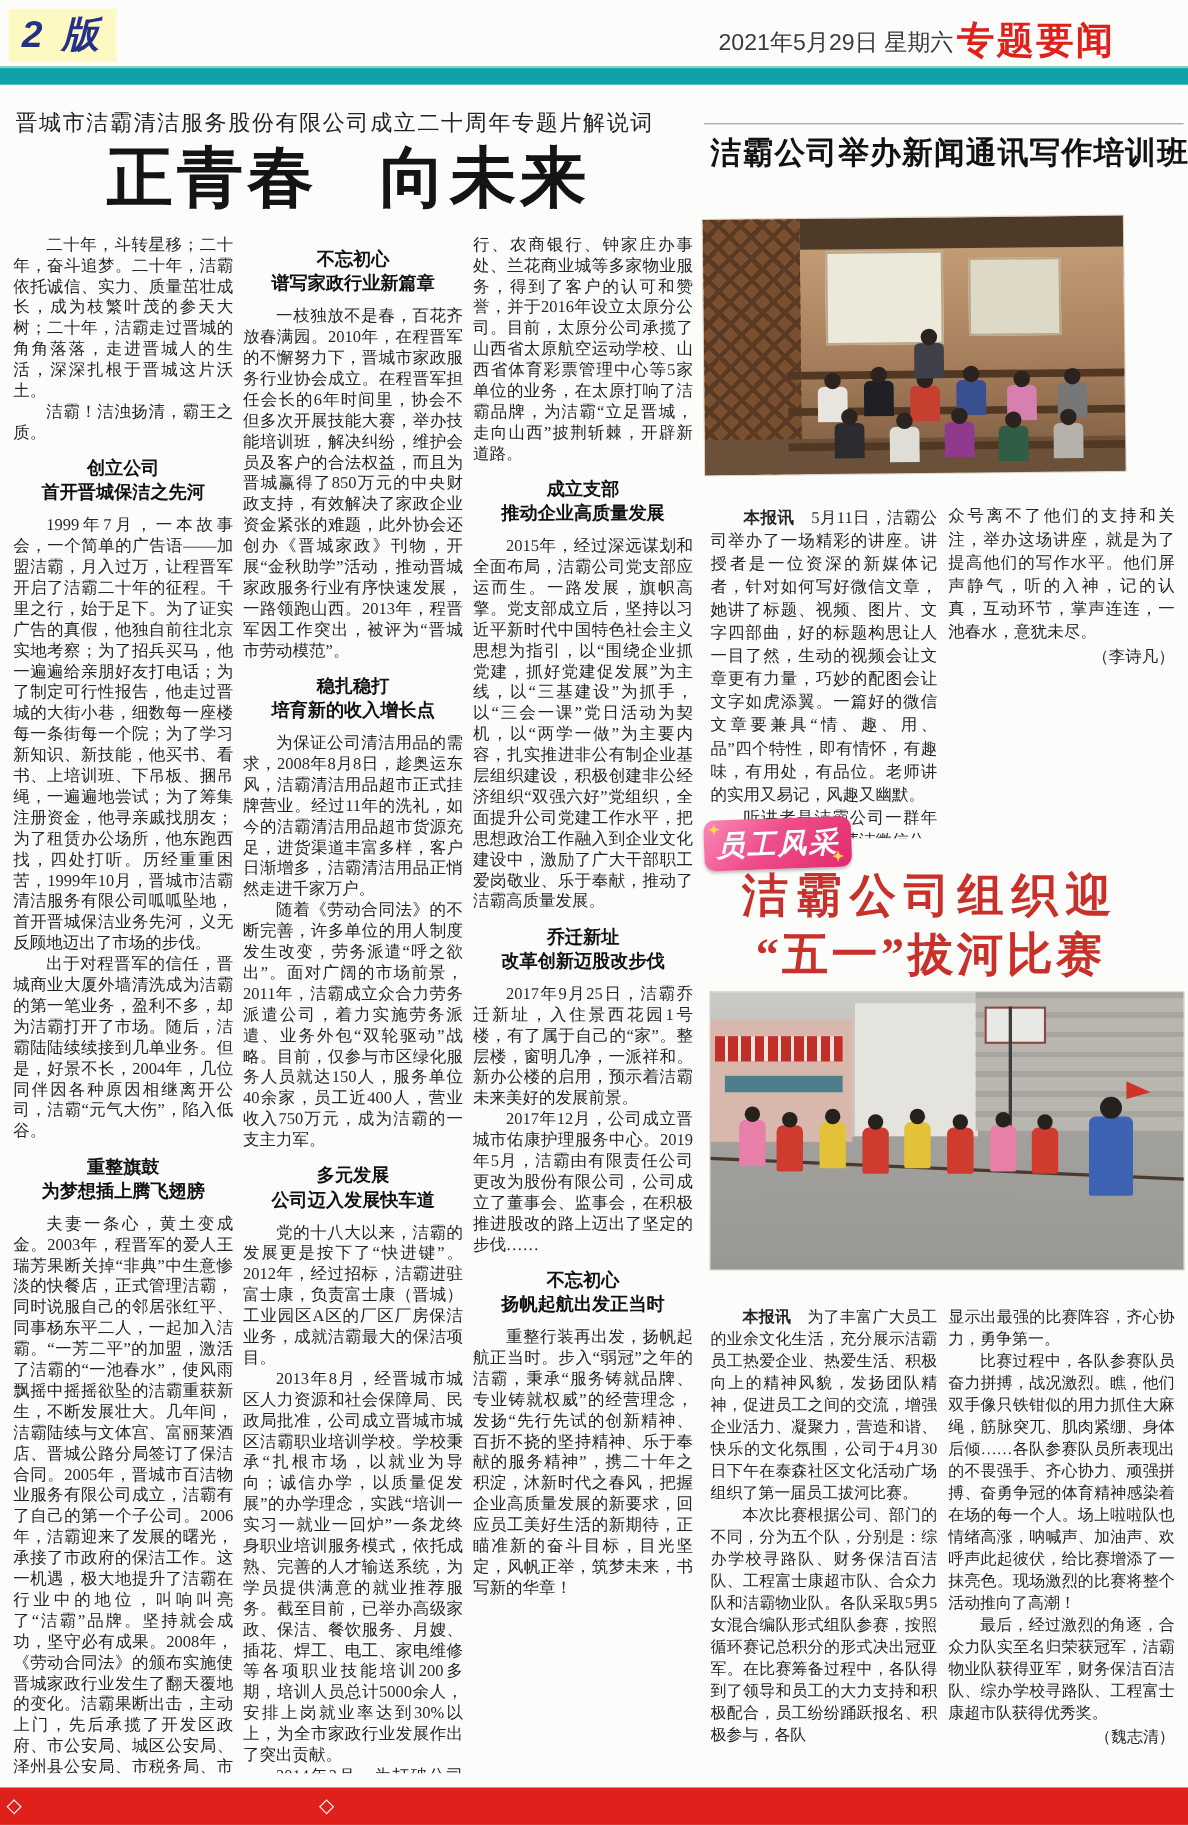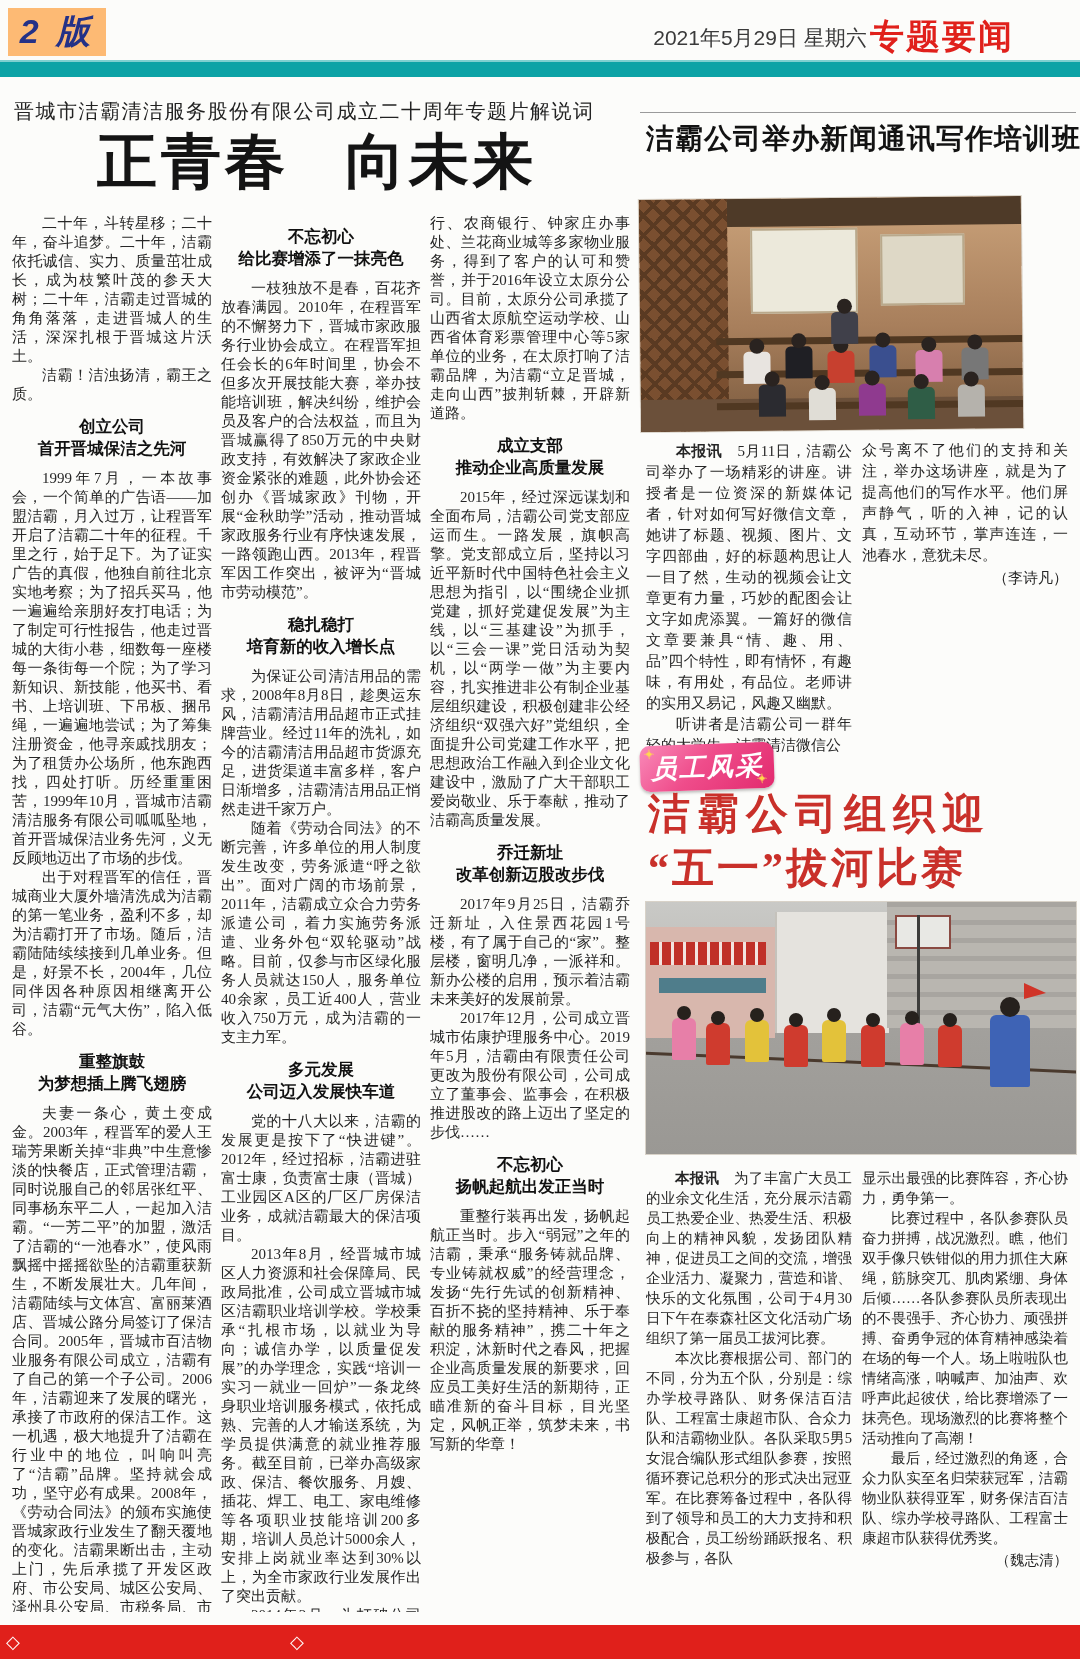--- a/index.html
+++ b/index.html
@@ -5,21 +5,21 @@
   html,body{margin:0;padding:0;}
   body{
     width:1080px;height:1659px;position:relative;overflow:hidden;
     background:#fcfcfa;color:#262626;
     font-family:"Liberation Serif","DejaVu Serif",serif;
   }
   .abs{position:absolute;}
 
   
   .page-badge{
-    left:8px;top:8px;width:98px;height:48px;background:#fdba74;
+    left:8px;top:8px;width:98px;height:48px;background:#fef9c3;
     display:flex;align-items:center;justify-content:center;
     font-family:"Liberation Sans",sans-serif;font-weight:bold;font-style:italic;
     font-size:34px;color:#243187;letter-spacing:4px;
   }
   .page-date{
     left:630px;top:24px;width:260px;text-align:center;
     font-size:21px;color:#3a3a3a;font-family:"Liberation Sans",sans-serif;
   }
   .section-label{
     right:66px;top:14px;font-family:"Liberation Sans",sans-serif;
@@ -49,21 +49,21 @@
     font-size:16.5px;line-height:22px;margin:11px 0 10px 0;color:#111;text-indent:0;
   }
 
   
   .right-rule{left:640px;top:112px;width:436px;height:1px;background:#9a9a9a;}
   .right-title{
     left:646px;top:120px;width:430px;white-space:nowrap;
     font-family:"Liberation Sans",sans-serif;font-weight:bold;
     font-size:28px;color:#121212;letter-spacing:1px;
   }
-  .right-cols .article-col{width:206px;font-size:15px;line-height:21px;}
+  .right-cols .article-col{width:206px;font-size:15px;line-height:21px;margin-top:20px;}
   .top-cols{left:646px;top:440px;width:422px;height:322px;display:flex;gap:10px;overflow:hidden;}
   .bottom-cols{left:646px;top:1168px;width:422px;height:442px;display:flex;gap:10px;overflow:hidden;}
   .bottom-cols .article-col{font-size:14.5px;line-height:20px;}
 
   
   .photo1{
     left:640px;top:198px;width:382px;height:232px;overflow:hidden;
     background:linear-gradient(#caa27a 0%,#a87f5c 55%,#7a5a3e 100%);
     transform:rotate(-0.6deg);box-shadow:0 0 0 1px #d8d2c8;
   }
@@ -90,21 +90,21 @@
     left:640px;top:744px;width:134px;height:46px;border-radius:10px;
     background:linear-gradient(135deg,#f98ab9 0%,#ef4d8b 45%,#e22a6e 100%);
     color:#fff;font-family:"Liberation Sans",sans-serif;font-weight:bold;font-style:italic;
     font-size:26px;display:flex;align-items:center;justify-content:center;
     letter-spacing:2px;transform:rotate(-2deg);box-shadow:0 2px 3px rgba(0,0,0,.25);
   }
   .badge .star{position:absolute;color:#ffd94d;font-size:13px;font-style:normal;}
   .badge .star.a{left:4px;top:1px;}
   .badge .star.b{right:5px;bottom:2px;}
   .tug-title{
-    left:648px;width:430px;font-weight:bold;
+    left:631px;width:430px;text-align:center;font-weight:bold;
     color:#c9302a;font-size:42px;letter-spacing:7px;white-space:nowrap;
     font-family:"Liberation Serif","DejaVu Serif",serif;
   }
   .tug-title.l1{top:786px;}
   .tug-title.l2{top:840px;letter-spacing:3px;}
 
   
   .photo2{
     left:646px;top:902px;width:430px;height:252px;overflow:hidden;
     background:linear-gradient(#c9c9c6 0%,#bdbcb8 32%,#a3a19d 46%,#9a9894 100%);
@@ -156,21 +156,21 @@
       <p class="para">出于对程晋军的信任，晋城商业大厦外墙清洗成为洁霸的第一笔业务，盈利不多，却为洁霸打开了市场。随后，洁霸陆陆续续接到几单业务。但是，好景不长，2004年，几位同伴因各种原因相继离开公司，洁霸“元气大伤”，陷入低谷。</p>
       <div class="subhead">
         <div>重整旗鼓</div>
         <div>为梦想插上腾飞翅膀</div>
       </div>
       <p class="para">夫妻一条心，黄土变成金。2003年，程晋军的爱人王瑞芳果断关掉“非典”中生意惨淡的快餐店，正式管理洁霸，同时说服自己的邻居张红平、同事杨东平二人，一起加入洁霸。“一芳二平”的加盟，激活了洁霸的“一池春水”，使风雨飘摇中摇摇欲坠的洁霸重获新生，不断发展壮大。几年间，洁霸陆续与文体宫、富丽莱酒店、晋城公路分局签订了保洁合同。2005年，晋城市百洁物业服务有限公司成立，洁霸有了自己的第一个子公司。2006年，洁霸迎来了发展的曙光，承接了市政府的保洁工作。这一机遇，极大地提升了洁霸在行业中的地位，叫响叫亮了“洁霸”品牌。坚持就会成功，坚守必有成果。2008年，《劳动合同法》的颁布实施使晋城家政行业发生了翻天覆地的变化。洁霸果断出击，主动上门，先后承揽了开发区政府、市公安局、城区公安局、泽州县公安局、市税务局、市检察院、市职业技术学院等单位的保洁工作，公司业务量和营业收入得到了大幅提升。</p>
     </div>
   <div class="article-col">
       <div class="subhead">
         <div>不忘初心</div>
-        <div>给比赛增添了一抹亮色</div>
+        <div>谱写家政行业新篇章</div>
       </div>
       <p class="para">一枝独放不是春，百花齐放春满园。2010年，在程晋军的不懈努力下，晋城市家政服务行业协会成立。在程晋军担任会长的6年时间里，协会不但多次开展技能大赛，举办技能培训班，解决纠纷，维护会员及客户的合法权益，而且为晋城赢得了850万元的中央财政支持，有效解决了家政企业资金紧张的难题，此外协会还创办《晋城家政》刊物，开展“金秋助学”活动，推动晋城家政服务行业有序快速发展，一路领跑山西。2013年，程晋军因工作突出，被评为“晋城市劳动模范”。</p>
       <div class="subhead">
         <div>稳扎稳打</div>
         <div>培育新的收入增长点</div>
       </div>
       <p class="para">为保证公司清洁用品的需求，2008年8月8日，趁奥运东风，洁霸清洁用品超市正式挂牌营业。经过11年的洗礼，如今的洁霸清洁用品超市货源充足，进货渠道丰富多样，客户日渐增多，洁霸清洁用品正悄然走进千家万户。</p>
       <p class="para">随着《劳动合同法》的不断完善，许多单位的用人制度发生改变，劳务派遣“呼之欲出”。面对广阔的市场前景，2011年，洁霸成立众合力劳务派遣公司，着力实施劳务派遣、业务外包“双轮驱动”战略。目前，仅参与市区绿化服务人员就达150人，服务单位40余家，员工近400人，营业收入750万元，成为洁霸的一支主力军。</p>
       <div class="subhead">
         <div>多元发展</div>

